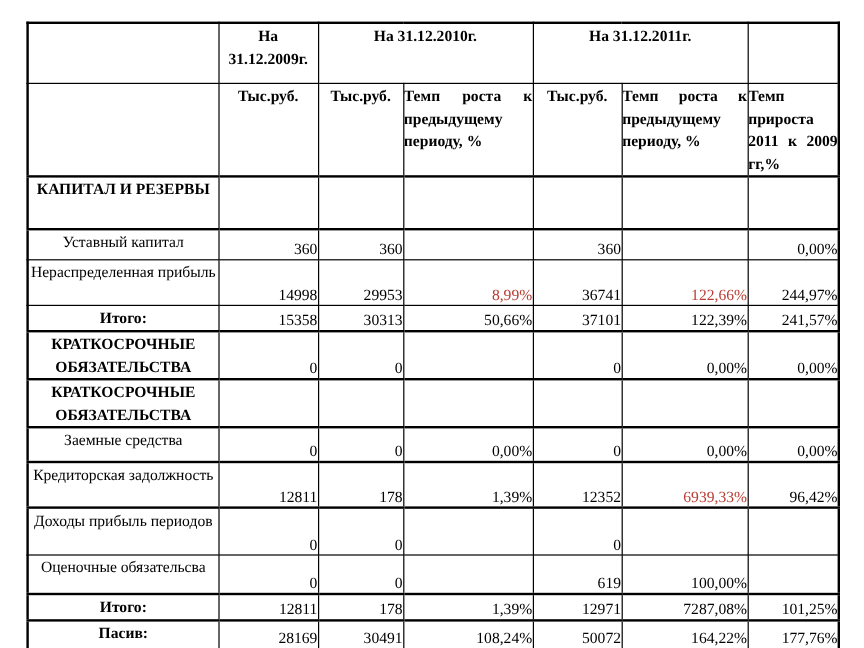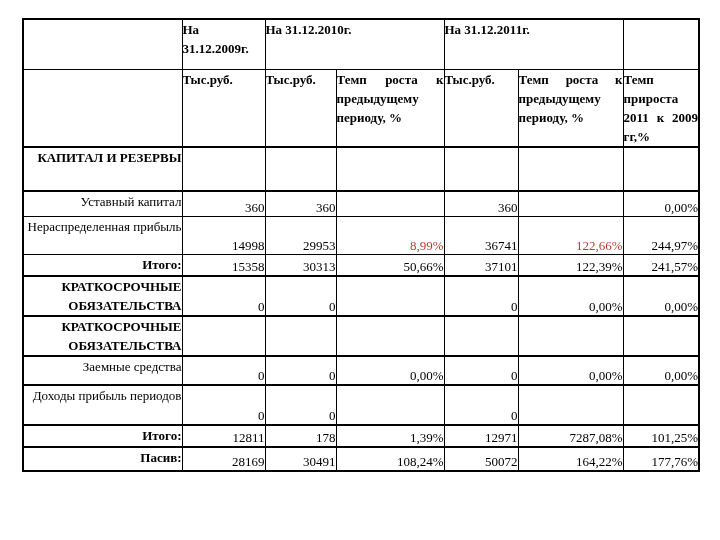--- a/index.html
+++ b/index.html
@@ -13,26 +13,26 @@
     position:absolute;left:22px;top:18px;width:676px;
     border-collapse:collapse;table-layout:fixed;
     border:2px solid var(--border,#000000);
   }
   table.fin td{
     border:1px solid var(--border,#000000);
     padding:0;overflow:hidden;word-wrap:break-word;
   }
   tr.bt2 > td{border-top-width:2px}
   td.hdr{
-    font-weight:bold;vertical-align:top;text-align:left;
+    font-weight:bold;vertical-align:top;text-align:center;
     padding:3px 4px 2px 5px;line-height:19px;
   }
   td.just{text-align:justify}
   td.lbl{
-    vertical-align:top;text-align:right;
+    vertical-align:top;text-align:center;
     padding:2px 2px 2px 4px;line-height:19px;
   }
   td.nowrap{white-space:nowrap}
   .bold{font-weight:bold}
   td.num{
     vertical-align:bottom;text-align:right;
     padding:0 5px 3px 2px;line-height:16px;
   }
   td.red{color:var(--highlight,#b93c32)}
 </style>
@@ -132,31 +132,49 @@
   <tr style="height:29px" class="bt2">
     <td class="lbl">Заемные средства</td>
     <td class="num">0</td>
     <td class="num">0</td>
     <td class="num">0,00%</td>
     <td class="num">0</td>
     <td class="num">0,00%</td>
     <td class="num">0,00%</td>
   </tr>
 
+  <tr style="height:38px" class="bt2">
+    <td class="lbl">Кредиторская задолжность</td>
+    <td class="num">12811</td>
+    <td class="num">178</td>
+    <td class="num">1,39%</td>
+    <td class="num">12352</td>
+    <td class="num red">6939,33%</td>
+    <td class="num">96,42%</td>
+  </tr>
 
   <tr style="height:40px" class="bt2">
     <td class="lbl">Доходы прибыль периодов</td>
     <td class="num">0</td>
     <td class="num">0</td>
     <td class="num"></td>
     <td class="num">0</td>
     <td class="num"></td>
     <td class="num"></td>
   </tr>
 
+  <tr style="height:32px">
+    <td class="lbl nowrap">Оценочные обязательсва</td>
+    <td class="num">0</td>
+    <td class="num">0</td>
+    <td class="num"></td>
+    <td class="num">619</td>
+    <td class="num">100,00%</td>
+    <td class="num"></td>
+  </tr>
 
   <tr style="height:22px" class="bt2">
     <td class="lbl bold">Итого:</td>
     <td class="num">12811</td>
     <td class="num">178</td>
     <td class="num">1,39%</td>
     <td class="num">12971</td>
     <td class="num">7287,08%</td>
     <td class="num">101,25%</td>
   </tr>

